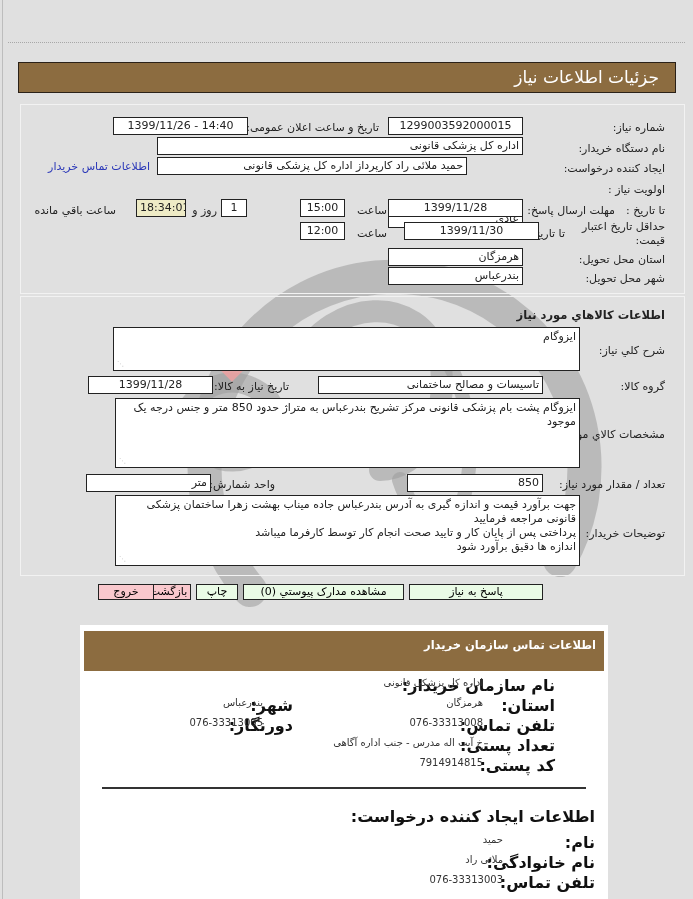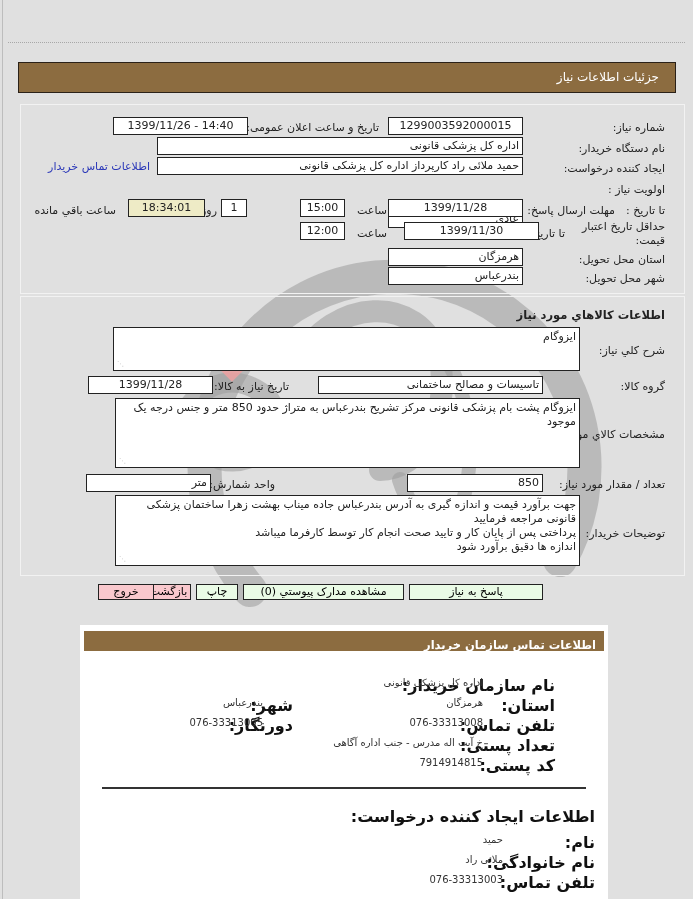--- a/index.html
+++ b/index.html
@@ -7,21 +7,21 @@
     width:693px; height:899px; overflow:hidden; position:relative;
     background:#e0e0e0;
     font-family:"DejaVu Sans", sans-serif;
     font-size:11px; color:#222;
   }
   .left-rule { position:absolute; left:2px; top:0; width:1px; height:899px; background:#bdbdbd; }
   .dotted-rule { position:absolute; left:8px; right:8px; top:42px; border-top:1px dotted #a8a8a8; }
   .title-bar {
     position:absolute; left:18px; top:62px; width:658px; height:31px;
     background:#8c6c40; border:1px solid #2a2118; box-sizing:border-box;
-    color:#fff; direction:rtl; font-size:12px; line-height:29px; padding-right:16px;
+    color:#fff; direction:rtl; font-size:17px; line-height:29px; padding-right:16px;
   }
   .panel { position:absolute; left:20px; width:665px; border:1px solid #f2f2f2; box-sizing:border-box; }
   .panel.p1 { top:104px; height:190px; }
   .panel.p2 { top:296px; height:280px; }
   .lbl { position:absolute; direction:rtl; text-align:right; white-space:nowrap; font-size:11px; color:#222; }
   .box {
     position:absolute; background:#fff; border:1px solid #222; box-sizing:border-box;
     height:18px; line-height:16px; font-size:11px; direction:rtl; padding:0 3px;
     white-space:nowrap; overflow:hidden;
   }
@@ -39,21 +39,21 @@
     font-size:11px; line-height:14px; text-align:center; direction:rtl; padding:0;
     font-family:"DejaVu Sans", sans-serif; cursor:pointer;
   }
   .btn.green { background:#eafbe6; }
   .btn.red { background:#f9c8cd; }
   
   .wm { position:absolute; left:0; top:0; pointer-events:none; }
   
   .card { position:absolute; left:80px; top:625px; width:528px; height:274px; background:#fff; }
   .card-head {
-    position:absolute; left:4px; top:6px; width:520px; height:20px; background:#8c6c40;
+    position:absolute; left:4px; top:6px; width:520px; height:40px; background:#8c6c40;
     color:#fff; font-weight:bold; direction:rtl; font-size:11.5px; line-height:28px; padding-right:8px; box-sizing:border-box;
   }
   .ck { position:absolute; direction:rtl; font-weight:bold; font-size:16px; white-space:nowrap; color:#111; }
   .cv { position:absolute; direction:rtl; font-size:10px; white-space:nowrap; color:#333; }
   .cv.ltr { direction:ltr;margin-left:38px; }
   .card-rule { position:absolute; left:22px; top:787px; width:484px; height:2px; background:#333; }
 </style>
 </head>
 <body>
 
@@ -79,34 +79,34 @@
 
 <span class="lbl" style="right:28px; top:121px;">شماره نیاز:</span>
 <div class="box c" style="left:388px; top:117px; width:135px;">1299003592000015</div>
 <span class="lbl" style="right:314px; top:121px;">تاریخ و ساعت اعلان عمومی:</span>
 <div class="box c" style="left:113px; top:117px; width:135px;">1399/11/26 - 14:40</div>
 
 <span class="lbl" style="right:28px; top:142px;">نام دستگاه خریدار:</span>
 <div class="box" style="left:157px; top:137px; width:366px;">اداره کل پزشکی قانونی</div>
 
 <span class="lbl" style="right:28px; top:162px;">ایجاد کننده درخواست:</span>
-<div class="box" style="left:157px; top:157px; width:366px;">حمید ملائی راد کارپرداز اداره کل پزشکی قانونی</div>
+<div class="box" style="left:157px; top:157px; width:310px;">حمید ملائی راد کارپرداز اداره کل پزشکی قانونی</div>
 <a class="link" style="right:543px; top:160px;">اطلاعات تماس خریدار</a>
 
 <span class="lbl" style="right:28px; top:183px;">اولویت نیاز :</span>
 <div class="box" style="left:388px; top:178px; width:135px;margin-top:32px;">عادي</div>
 
 <span class="lbl" style="right:78px; top:204px;">مهلت ارسال پاسخ:</span>
 <span class="lbl" style="right:28px; top:204px;">تا تاریخ :</span>
 <div class="box c" style="left:388px; top:199px; width:135px;">1399/11/28</div>
 <span class="lbl" style="right:306px; top:204px;">ساعت</span>
 <div class="box c" style="left:300px; top:199px; width:45px;">15:00</div>
 <div class="box c" style="left:221px; top:199px; width:26px;">1</div>
 <span class="lbl" style="right:476px; top:204px;">روز و</span>
-<div class="box c countdown" style="left:128px; top:199px; width:77px;">18:34:01</div>
+<div class="box c countdown" style="left:136px; top:199px; width:50px;">18:34:01</div>
 <span class="lbl" style="right:577px; top:204px;">ساعت باقي مانده</span>
 
 <span class="lbl" style="right:28px; top:220px;">حداقل تاریخ اعتبار</span>
 <span class="lbl" style="right:28px; top:234px;">قیمت:</span>
 <span class="lbl" style="right:128px; top:227px;">تا تاریخ :</span>
 <div class="box c" style="left:404px; top:222px; width:135px;">1399/11/30</div>
 <span class="lbl" style="right:306px; top:227px;">ساعت</span>
 <div class="box c" style="left:300px; top:222px; width:45px;">12:00</div>
 
 <span class="lbl" style="right:28px; top:253px;">استان محل تحویل:</span>

